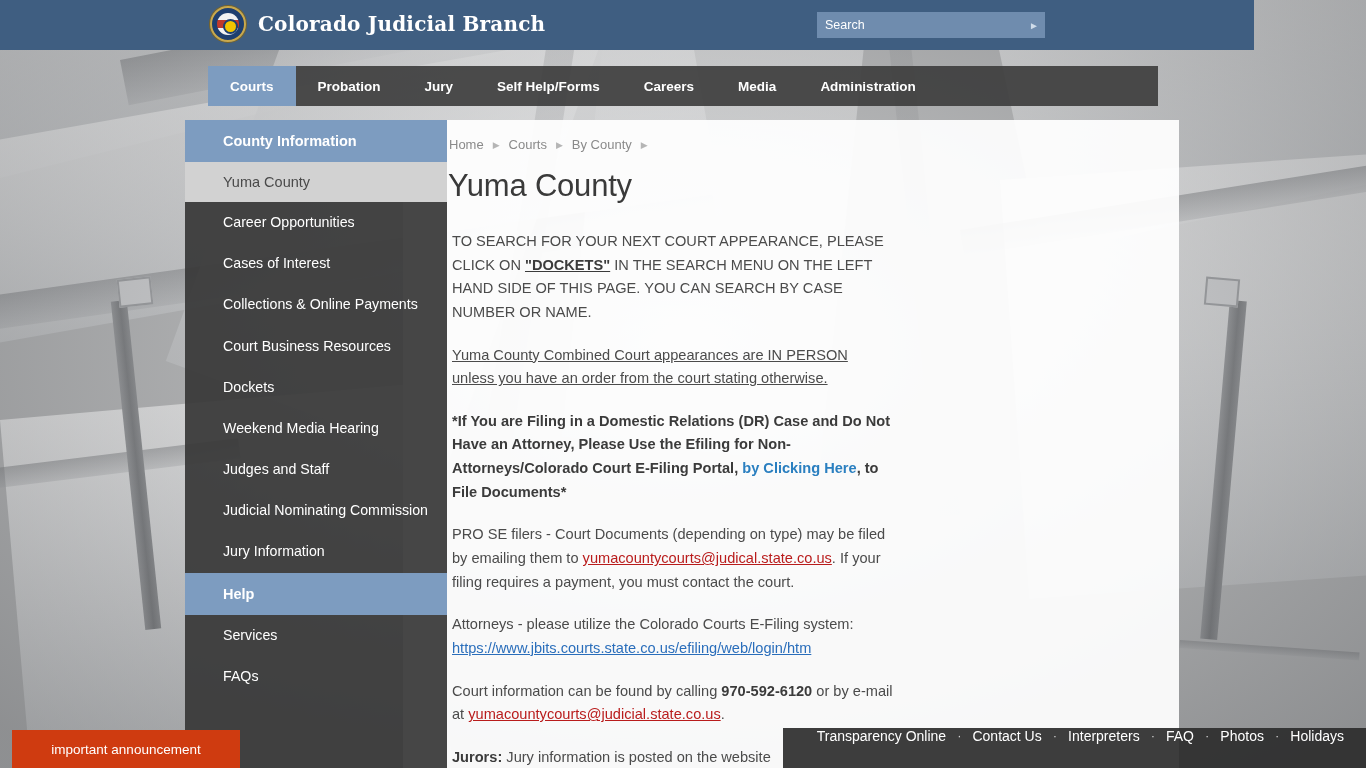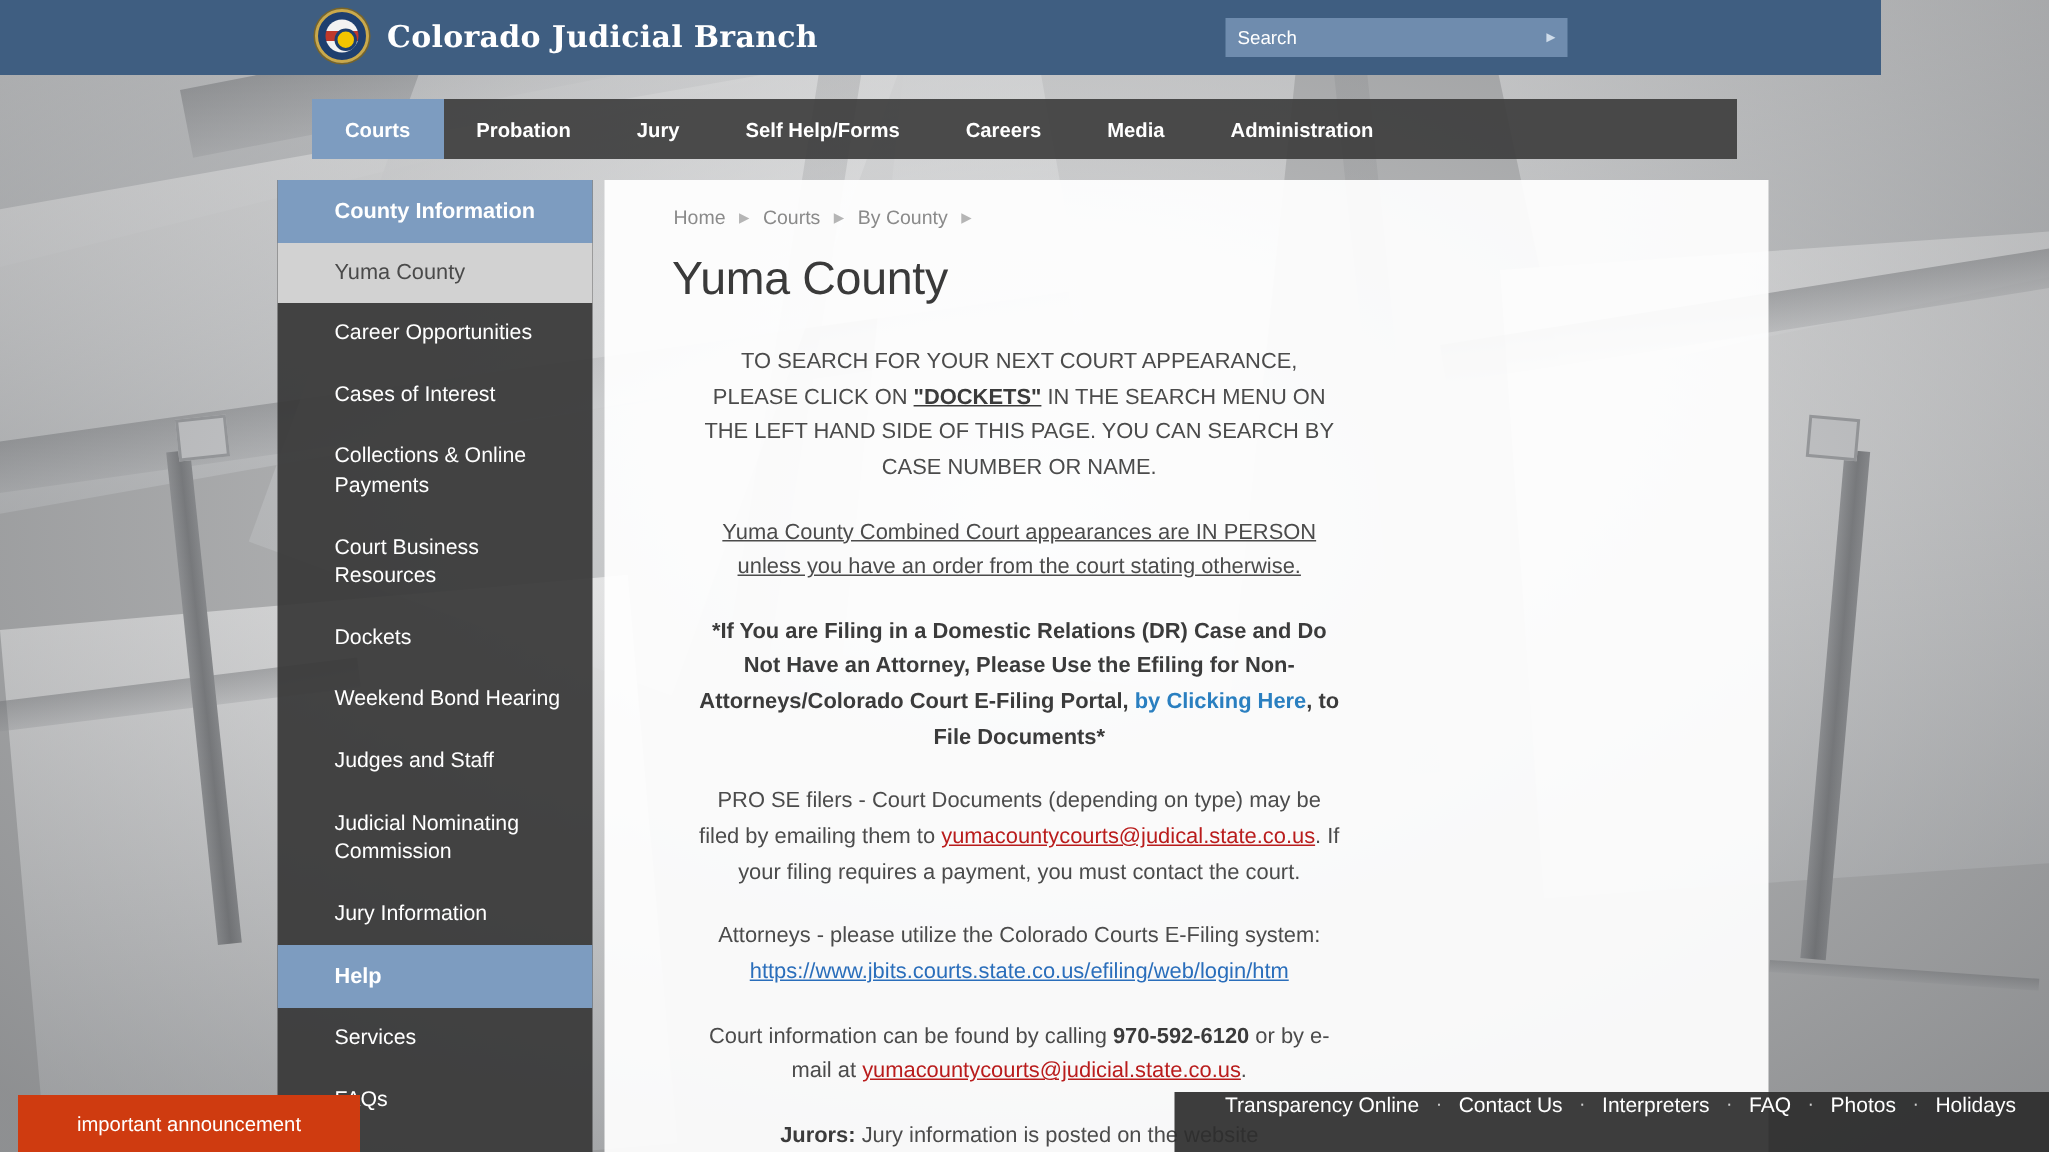--- a/index.html
+++ b/index.html
@@ -120,21 +120,21 @@
     color: #ffffff;
     font-size: 13.5px; font-weight: bold;
     padding: 0 22px;
     white-space: nowrap;
     cursor: pointer;
   }
   #nav .nav-item.active { background: #7d9cc0; }
 
   
   #sidebar {
-    position: absolute; left: 185px; top: 120px; width: 210px; bottom: 0;
+    position: absolute; left: 185px; top: 120px; width: 262px; bottom: 0;
     background: rgba(56,56,56,.93);
     z-index: 12;
     overflow: hidden;
   }
   .side-head {
     background: #7d9cc0;
     color: #ffffff;
     font-weight: bold;
     font-size: 14.5px;
     padding: 13px 0 13px 38px;
@@ -170,21 +170,21 @@
   #breadcrumb .sep { color: #b5b5b5; font-size: 9px; }
   h1#page-title {
     position: absolute; left: 45px; top: 48px; margin: 0;
     font-size: 31px; font-weight: normal; color: #3a3a3a;
     letter-spacing: -.2px;
   }
   #article {
     position: absolute; left: 46px; top: 110px; width: 445px;
     font-size: 14.6px; color: #4b4b4b; line-height: 1.62;
   }
-  #article p { margin: 0 0 19px 16px; text-align: center; }
+  #article p { margin: 0 0 19px 3px; }
   #article a { color: #2a6ebb; text-decoration: underline; }
   #article a.nounder { text-decoration: none; }
   #article .ul { text-decoration: underline; }
   #article .bold { font-weight: bold; color: #3b3b3b; }
   #article p.caps { color: #4b4b4b; }
   #article p.boldp { font-weight: bold; color: #3b3b3b; }
   #article p.boldp a { color: #2a7fc0; font-weight: bold; text-decoration: none; }
   #article a.darklink { color: #b91c1c; text-decoration: underline; }
 
   
@@ -269,21 +269,21 @@
   </div>
 
 <div id="sidebar">
     <div class="side-head">County Information</div>
     <div class="side-sub">Yuma County</div>
     <div class="side-item">Career Opportunities</div>
     <div class="side-item">Cases of Interest</div>
     <div class="side-item">Collections &amp; Online Payments</div>
     <div class="side-item">Court Business Resources</div>
     <div class="side-item">Dockets</div>
-    <div class="side-item">Weekend Bond Hearing</div>
+    <div class="side-item">Weekend Media Hearing</div>
     <div class="side-item">Judges and Staff</div>
     <div class="side-item">Judicial Nominating Commission</div>
     <div class="side-item">Jury Information</div>
     <div class="side-head">Help</div>
     <div class="side-item">Services</div>
     <div class="side-item">FAQs</div>
   </div>
 
 <div id="panel">
 

